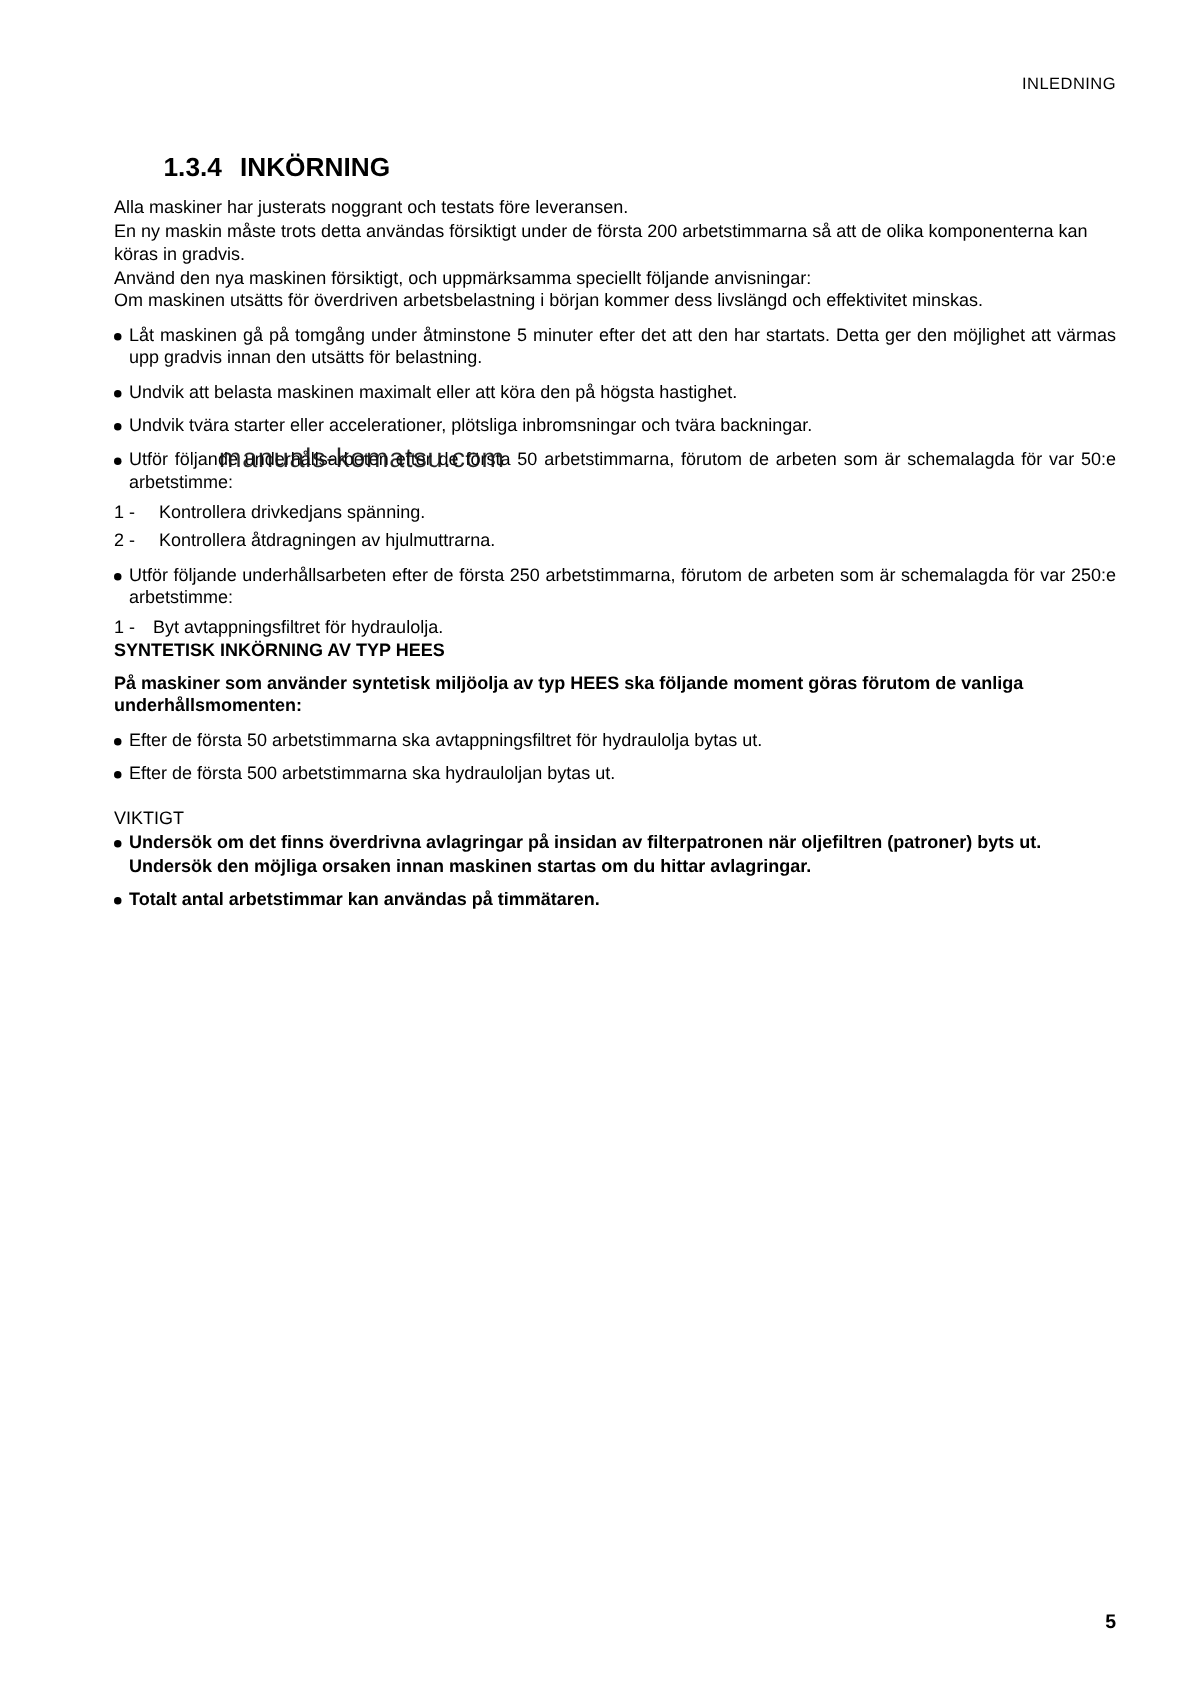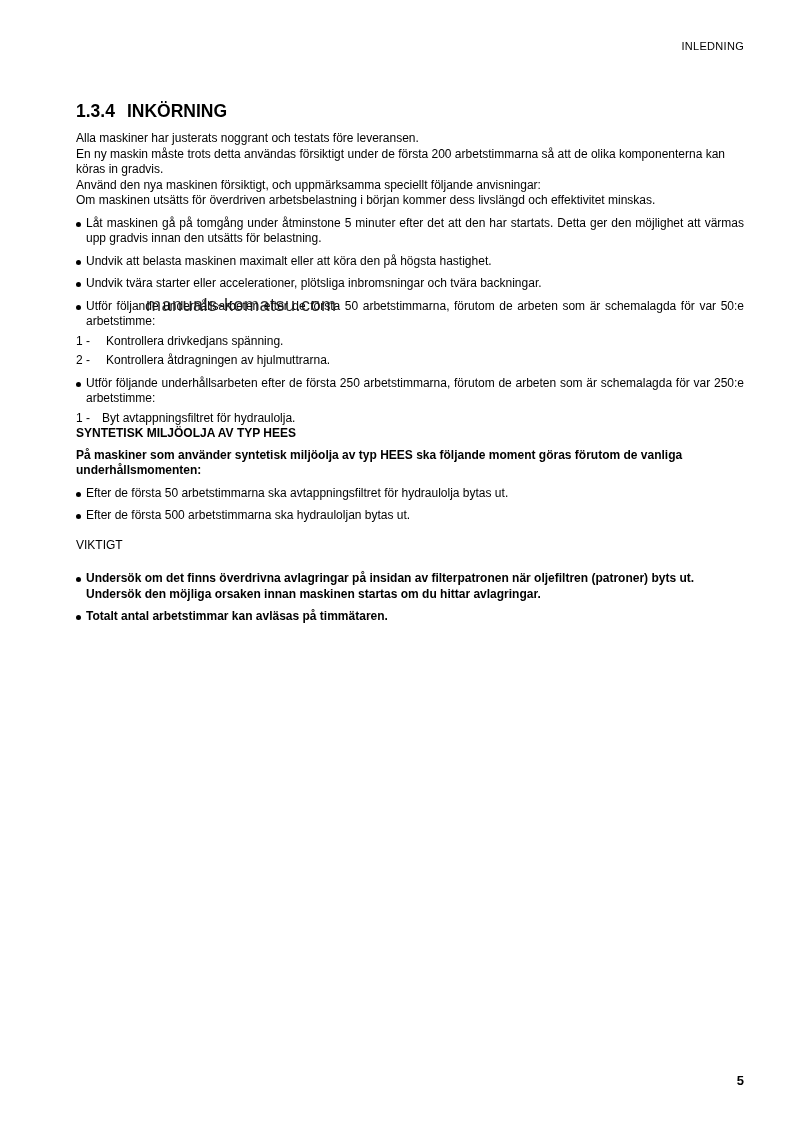--- a/index.html
+++ b/index.html
@@ -1,31 +1,31 @@
 <!DOCTYPE html>
 <html><head>
 <meta charset="utf-8">
 <style>
   html, body { margin: 0; padding: 0; background: #ffffff; }
   body { width: 793px; height: 1123px; position: relative; overflow: hidden;
          font-family: "Liberation Sans", sans-serif; color: #000; }
-  .header { position: absolute; top: 40px; right: 49px; font-size: 11px; letter-spacing: 0.3px; }
+  .header { position: absolute; top: 50px; right: 49px; font-size: 11px; letter-spacing: 0.3px; }
   .title { position: absolute; top: 101px; left: 76px; font-size: 17.5px; font-weight: bold; margin: 0; }
-  .title .num { margin-right: 12px; }
+  .title .num { margin-right: 12px; margin-left: 33px; }
   .content { position: absolute; top: 131px; left: 76px; width: 668px; font-size: 12px; line-height: 15.5px; }
   .content p { margin: 0; }
   .bullet { position: relative; padding-left: 10px; margin-top: 7px; text-align: justify; }
   .bullet .dot { position: absolute; left: 0; top: 6px; width: 5px; height: 5px; border-radius: 50%; background: #000; }
   .num-item { display: flex; margin-top: 4px; }
   .num-item .n { width: 30px; flex: none; }
   .num-item.tight .n { width: 26px; }
   .subhead { font-weight: bold; margin-top: 4px; }
   .para { margin-top: 6px !important; font-weight: bold; }
   .viktigt { margin-top: 14px !important; font-weight: normal; }
-  .bullet.b { font-weight: bold; margin-top: 18px; }
+  .bullet.b { font-weight: bold; margin-top: 1px; }
   .watermark { position: absolute; left: 146px; top: 295px; font-size: 18px; color: #111; letter-spacing: 0.5px; opacity: 0.9; }
   .page-no { position: absolute; top: 1073px; right: 49px; font-size: 13px; font-weight: bold; }
 </style>
 </head>
 <body>
 
 <div class="header">INLEDNING</div>
 
 <h1 class="title">
   <span class="num">1.3.4</span><span>INKÖRNING</span>
@@ -66,39 +66,39 @@
   <div class="bullet">
     <span class="dot"></span>
     <span>Utför följande underhållsarbeten efter de första 250 arbetstimmarna, förutom de arbeten som är schemalagda för var 250:e arbetstimme:</span>
   </div>
 
   <div class="num-item tight">
     <span class="n">1 -</span>
     <span>Byt avtappningsfiltret för hydraulolja.</span>
   </div>
 
-  <p class="subhead">SYNTETISK MILJÖOLJA AV TYP HEES</p>
+  <p class="subhead">SYNTETISK INKÖRNING AV TYP HEES</p>
   <p class="para">På maskiner som använder syntetisk miljöolja av typ HEES ska följande moment göras förutom de vanliga underhållsmomenten:</p>
 
   <div class="bullet">
     <span class="dot"></span>
     <span>Efter de första 50 arbetstimmarna ska avtappningsfiltret för hydraulolja bytas ut.</span>
   </div>
   <div class="bullet">
     <span class="dot"></span>
     <span>Efter de första 500 arbetstimmarna ska hydrauloljan bytas ut.</span>
   </div>
 
   <p class="viktigt">VIKTIGT</p>
   <div class="bullet b">
     <span class="dot"></span>
     <span>Undersök om det finns överdrivna avlagringar på insidan av filterpatronen när oljefiltren (patroner) byts ut.</span><br>
     <span>Undersök den möjliga orsaken innan maskinen startas om du hittar avlagringar.</span>
   </div>
   <div class="bullet b" style="margin-top:7px">
     <span class="dot"></span>
-    <span>Totalt antal arbetstimmar kan avläsas på timmätaren.</span>
+    <span>Totalt antal arbetstimmar kan användas på timmätaren.</span>
   </div>
 </div>
 
 <div class="watermark">manuals-komatsu.com</div>
 
 <div class="page-no">5</div>
 
 </body></html>

